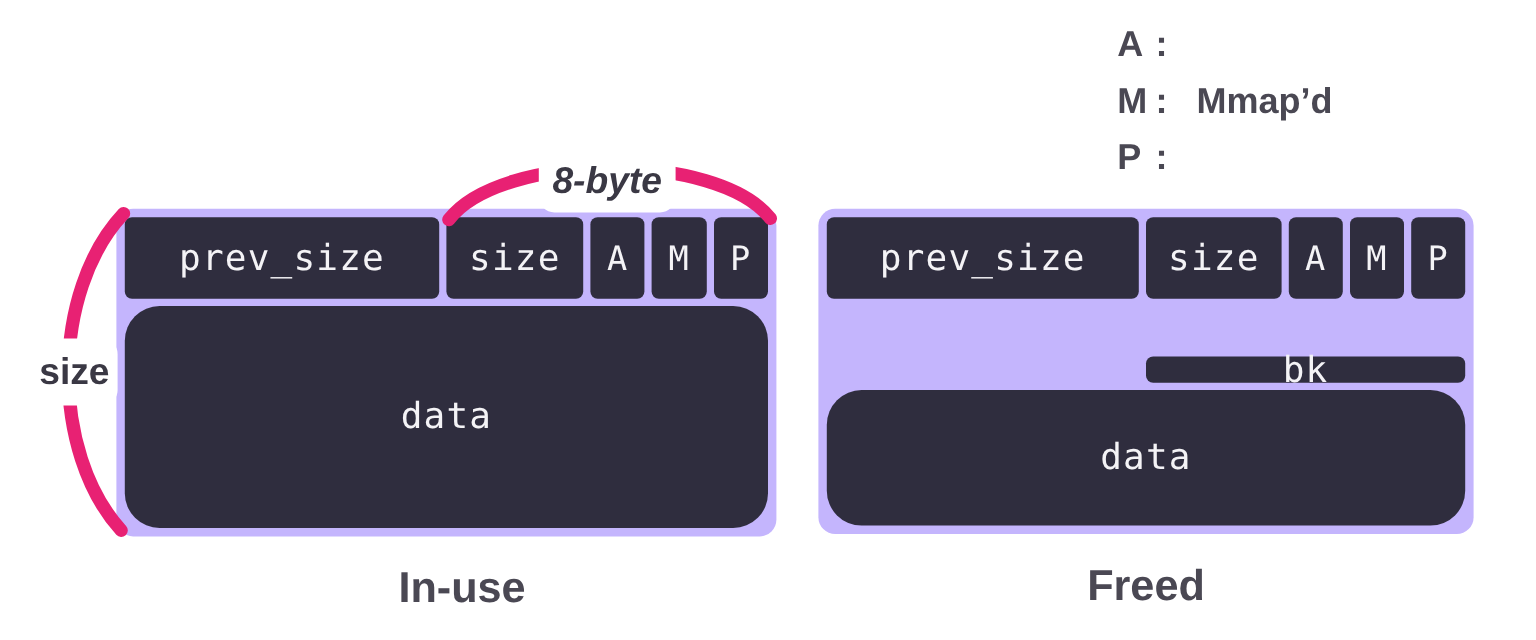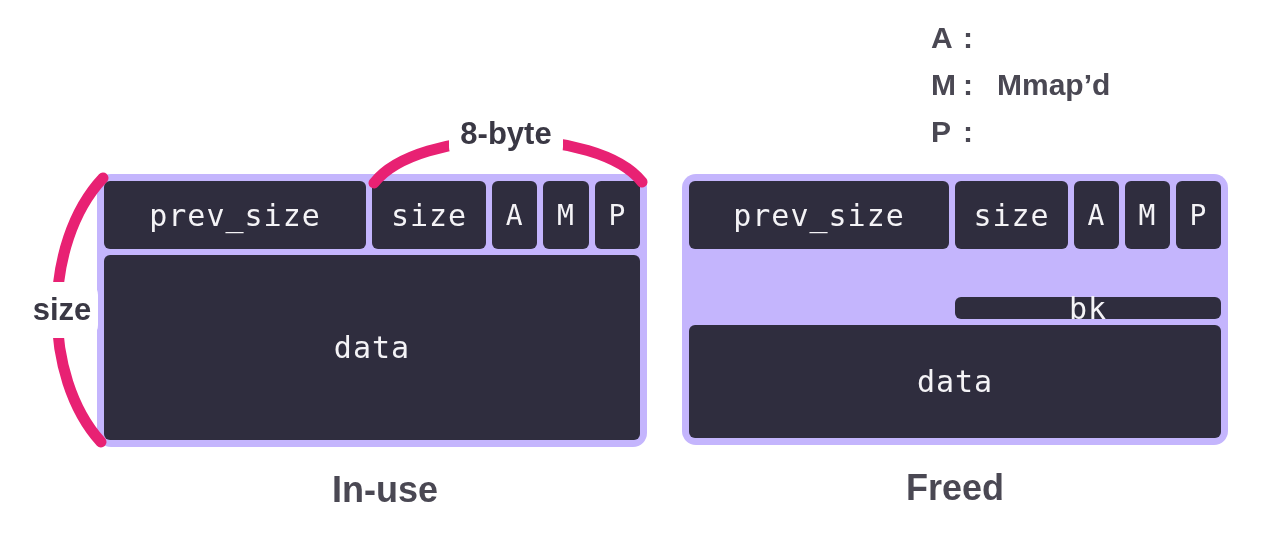--- a/index.html
+++ b/index.html
@@ -33,21 +33,21 @@
     background:#2f2d3e;
     border-radius:6px;
     display:flex;align-items:center;justify-content:center;
     color:#f4f3f6;
     font-family:"DejaVu Sans Mono","Liberation Mono",monospace;
     font-size:30px;
     letter-spacing:1px;
     white-space:nowrap;
   }
   .cell.flag{font-size:28px;}
-  .span-all{grid-column:1 / -1;}
+  .span-all{grid-column:1 / -1;border-radius:29px;}
   .span-rest{grid-column:2 / -1;margin-top:42px;}
   
   .caption{
     position:absolute;
     text-align:center;
     font-weight:bold;
     font-size:36px;
     color:#4a4853;
     z-index:1;
   }
@@ -79,21 +79,21 @@
     position:absolute;
     background:#ffffff;
     border-radius:13px;
     display:flex;align-items:center;justify-content:center;
     font-weight:bold;
     font-size:31px;
     color:#3a3844;
     z-index:3;
     box-sizing:border-box;
   }
-  #pill-byte{left:449px;top:108px;width:114px;height:52px;}
+  #pill-byte{left:449px;top:125px;width:114px;height:52px;font-style:italic;}
   #pill-size{left:26px;top:282px;width:72px;height:56px;}
 </style>
 </head>
 <body>
 
 <svg id="deco" viewBox="0 0 1280 533">
   <path d="M374,183 C418,126 598,126 642,182"></path>
   <path d="M103,178 C42,243 42,377 101,442"></path>
 </svg>
 

